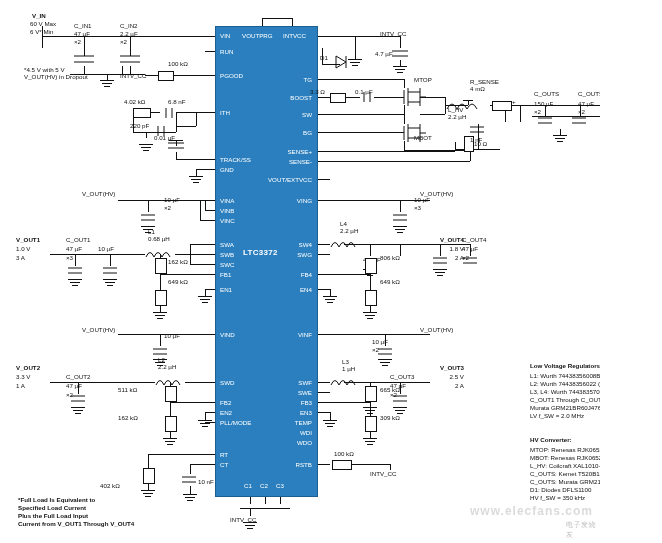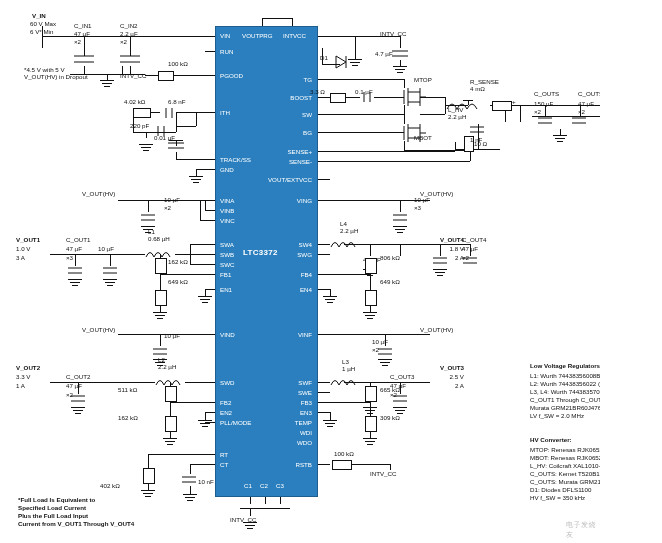--- a/index.html
+++ b/index.html
@@ -516,15 +516,16 @@
 
   <div class="note bold" style="left:530px;top:432px;">HV Converter:</div>
   <div class="note" style="left:530px;top:442px;">MTOP: Renesas RJK0651DPB</div>
   <div class="note" style="left:530px;top:450px;">MBOT: Renesas RJK0652DPB</div>
   <div class="note" style="left:530px;top:458px;">L_HV: Coilcraft XAL1010-222ME</div>
   <div class="note" style="left:530px;top:466px;">C_OUTS: Kemet T520B157M008ATE025</div>
   <div class="note" style="left:530px;top:474px;">C_OUTS: Murata GRM21BR60J476ME15L</div>
   <div class="note" style="left:530px;top:482px;">D1: Diodes DFLS1100</div>
   <div class="note" style="left:530px;top:490px;">HV f_SW = 350 kHz</div>
 
+  <div class="wm" style="left:470px;top:500px;">www.elecfans.com</div>
   <div class="wm2" style="left:566px;top:516px;">电子发烧友</div>
 
 </div>
 
 </body></html>

